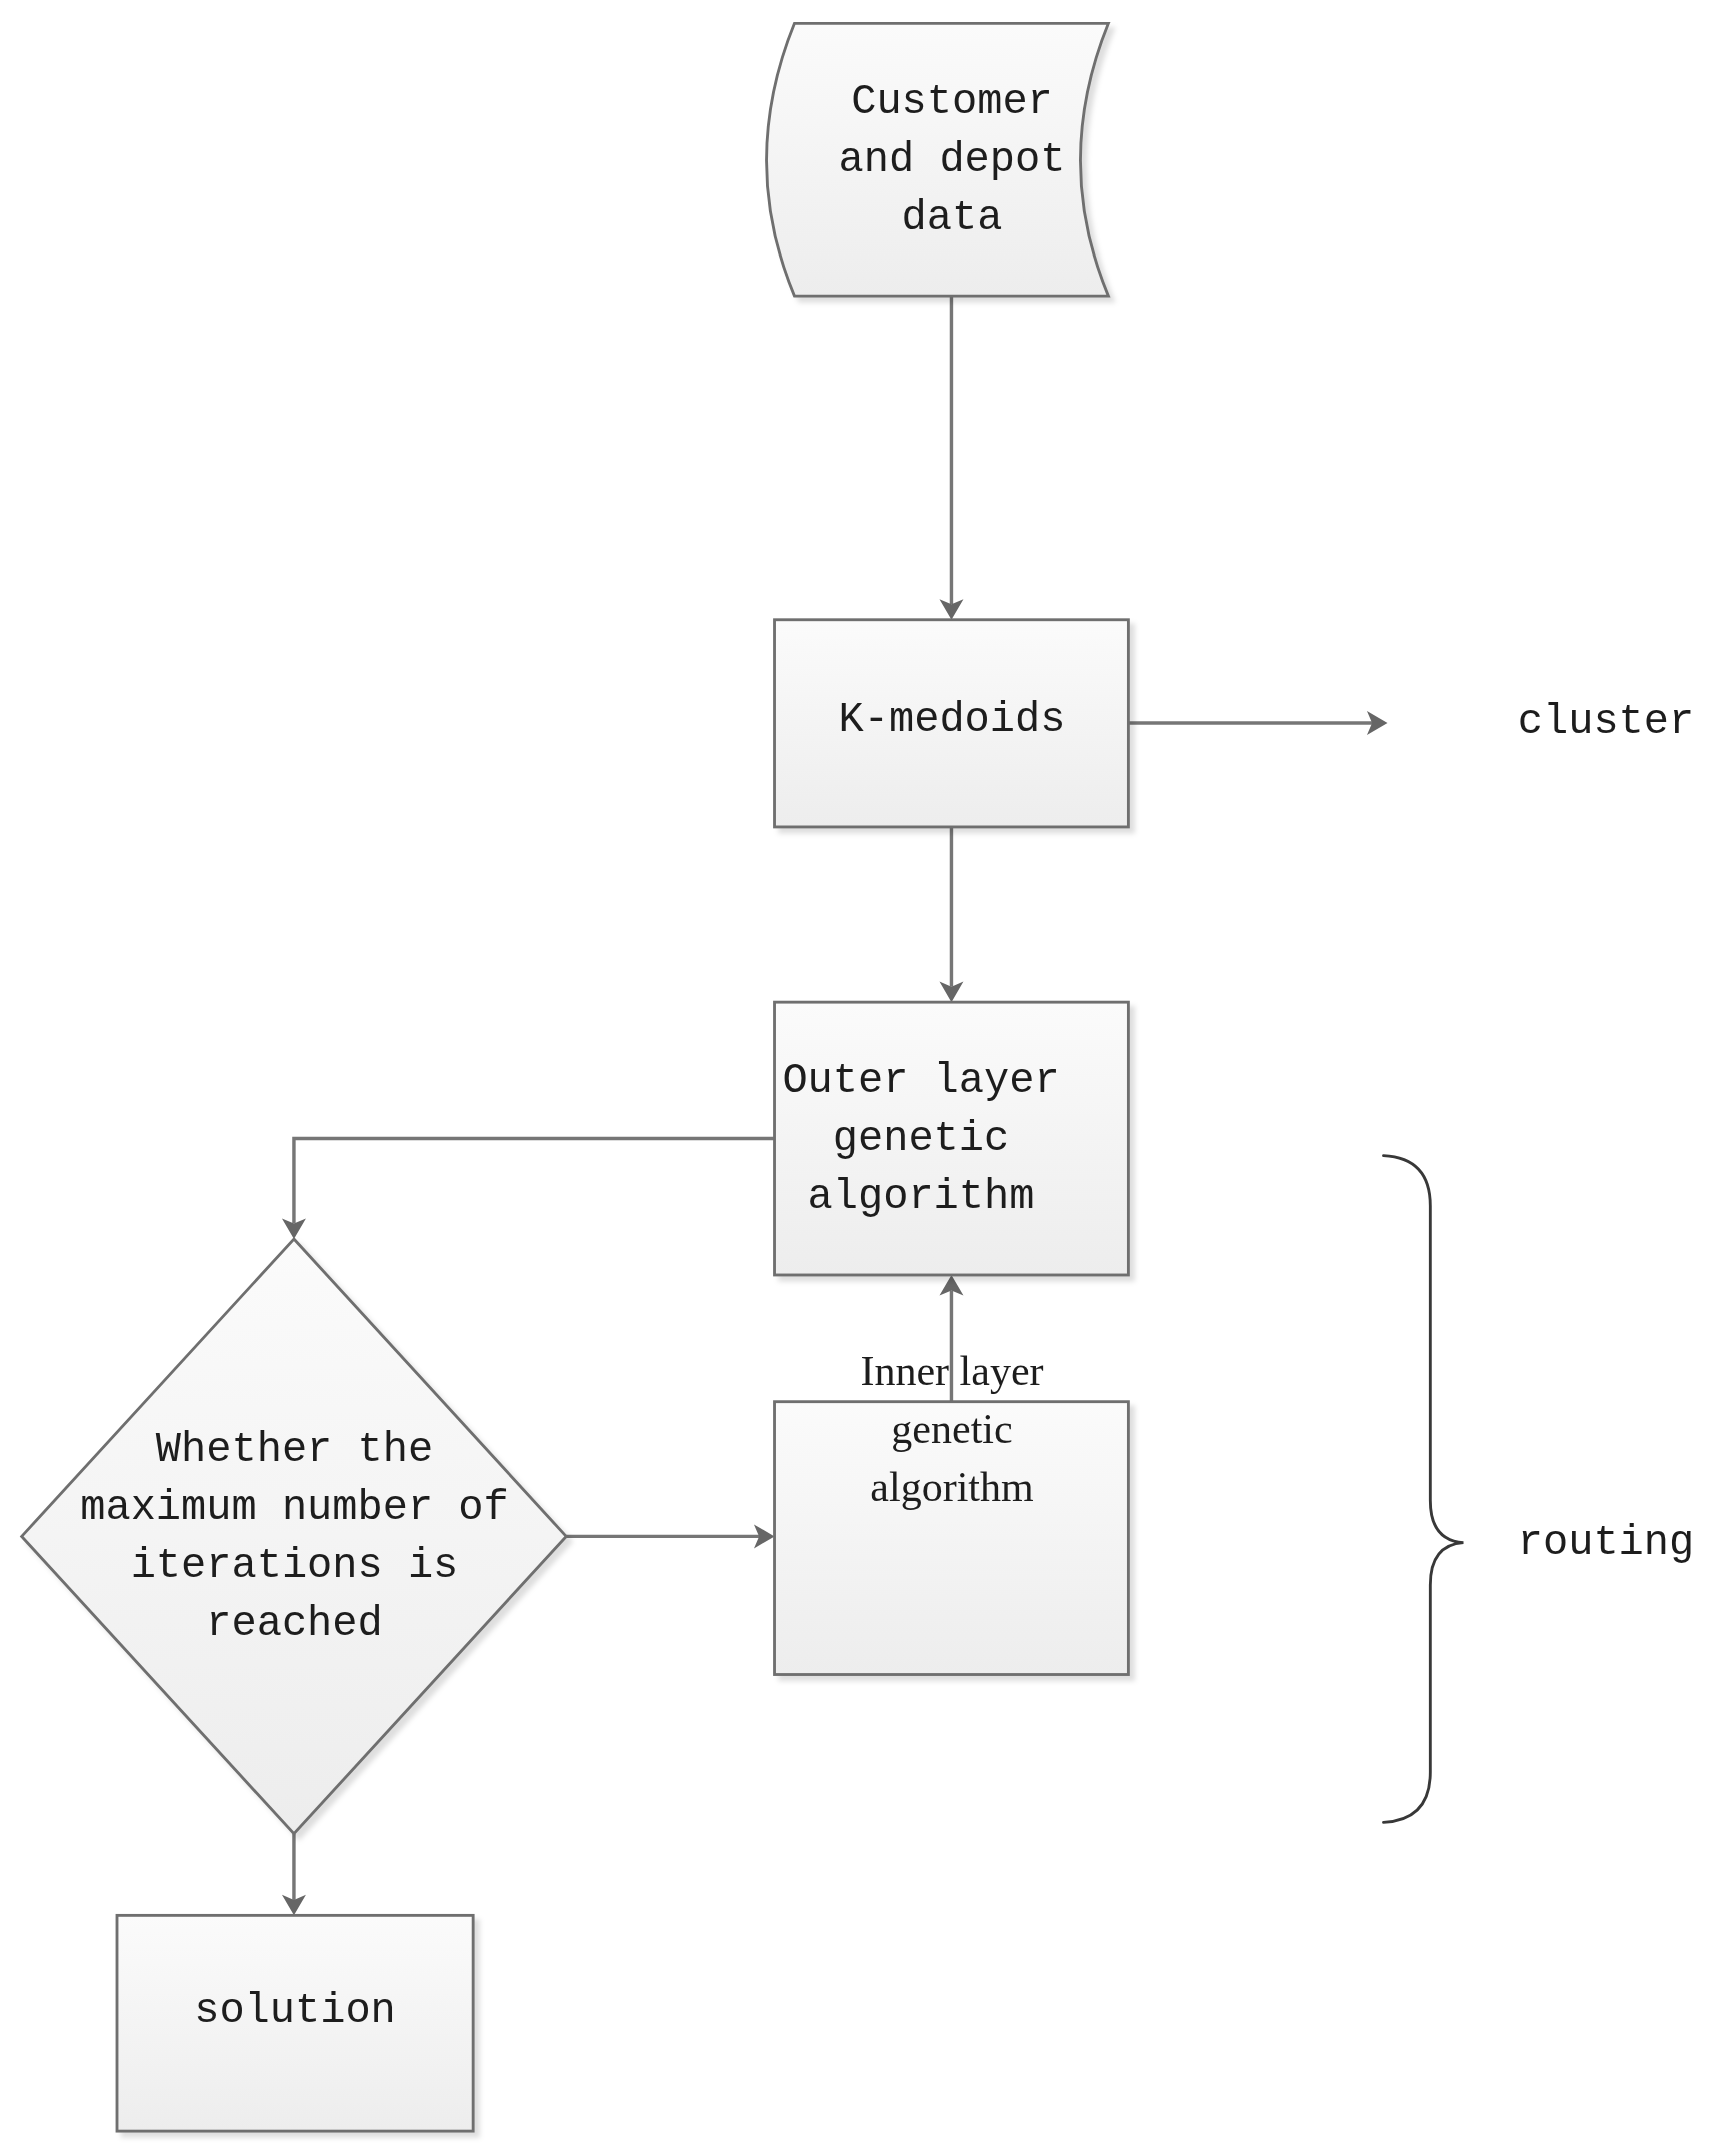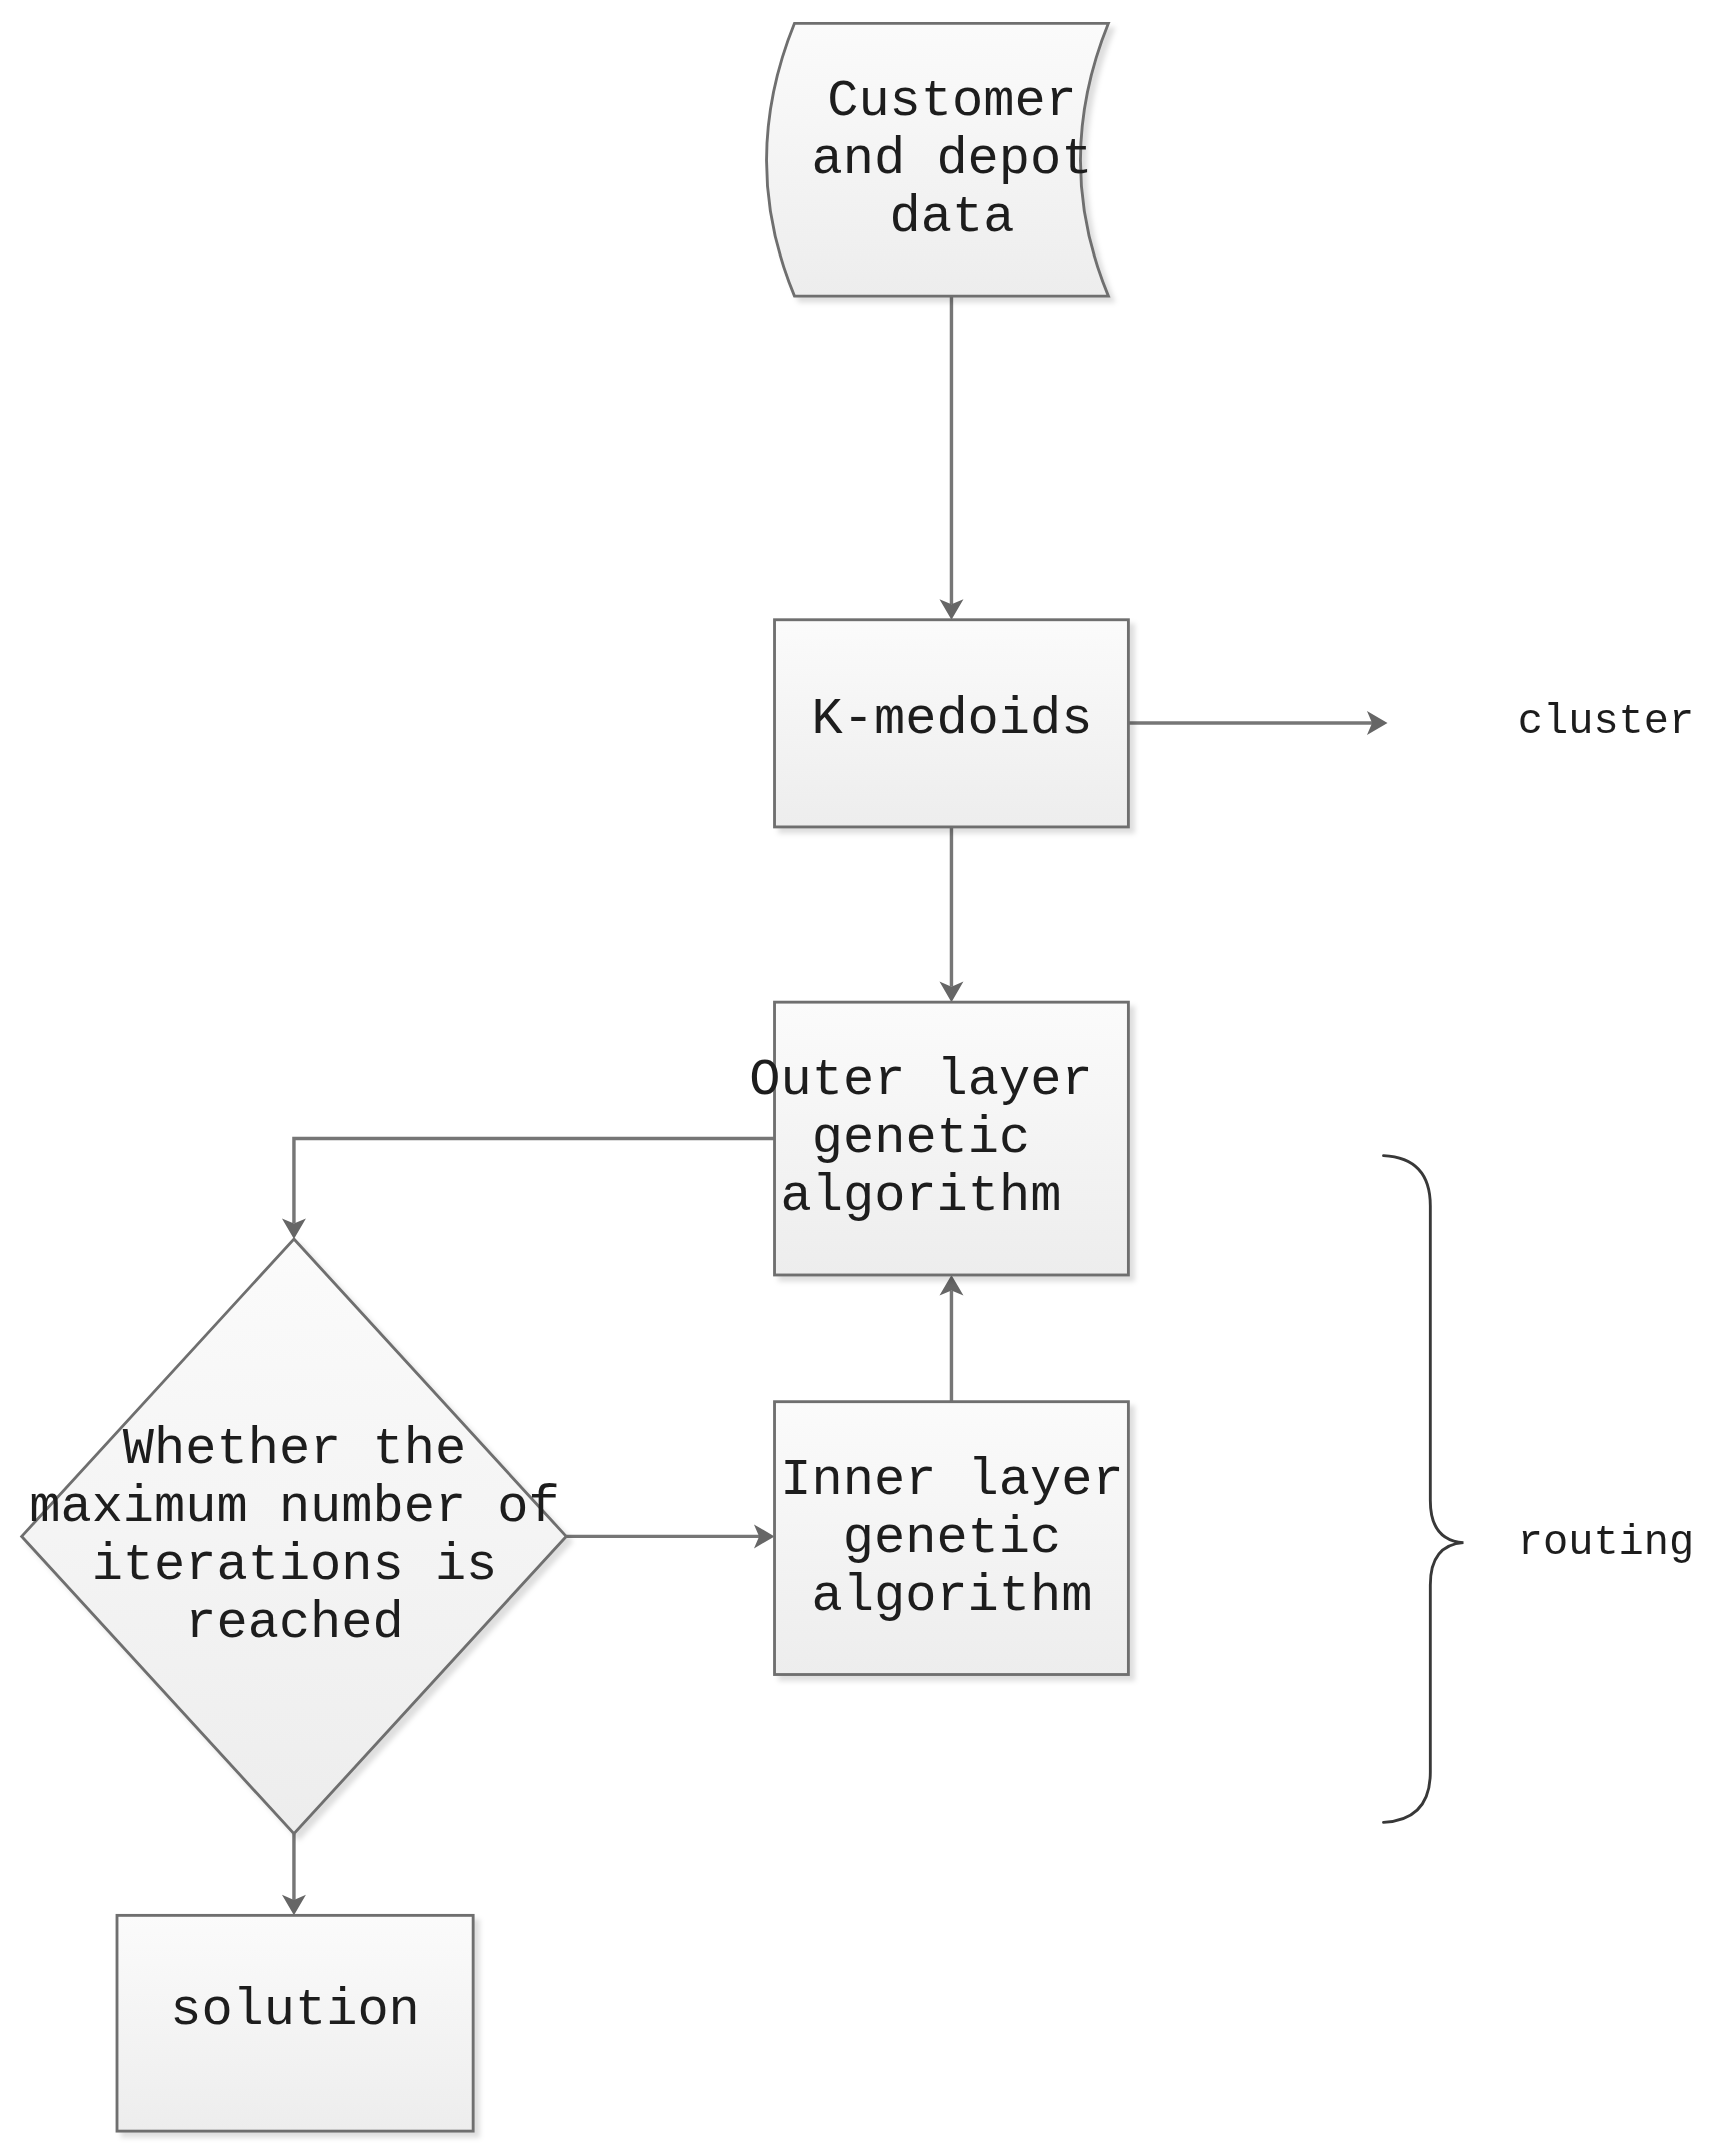--- a/index.html
+++ b/index.html
@@ -42,21 +42,21 @@
   }
   .stop-top{stop-color:var(--shape-fill-top);}
   .stop-bottom{stop-color:var(--shape-fill-bottom);}
   .label{
     position:absolute;
     display:flex;
     align-items:center;
     justify-content:center;
     text-align:center;
     white-space:pre-line;
-    font-size:52px;
+    font-size:42px;
     line-height:58px;
     color:var(--text);
     pointer-events:none;
   }
   .annotation{
     position:absolute;
     display:flex;
     align-items:center;
     justify-content:center;
     text-align:center;
@@ -122,21 +122,21 @@
 
   <div class="label" style="left:744px;top:1002px;width:354px;height:273px;">Outer layer
 genetic
 algorithm</div>
 
   <div class="label" style="left:22px;top:1239px;width:545px;height:595px;">Whether the
 maximum number of
 iterations is
 reached</div>
 
-  <div class="label" style="left:775px;top:1432px;width:354px;height:213px;">Inner layer
+  <div class="label" style="left:775px;top:1322px;width:354px;height:213px;font-family:Liberation Serif, serif;">Inner layer
 genetic
 algorithm</div>
 
   <div class="label" style="left:117px;top:1915px;width:356px;height:192px;">solution</div>
 
   <div class="annotation" style="left:1492px;top:683px;width:228px;height:78px;">cluster</div>
 
   <div class="annotation" style="left:1492px;top:1504px;width:228px;height:78px;">routing</div>
 
 </div>

